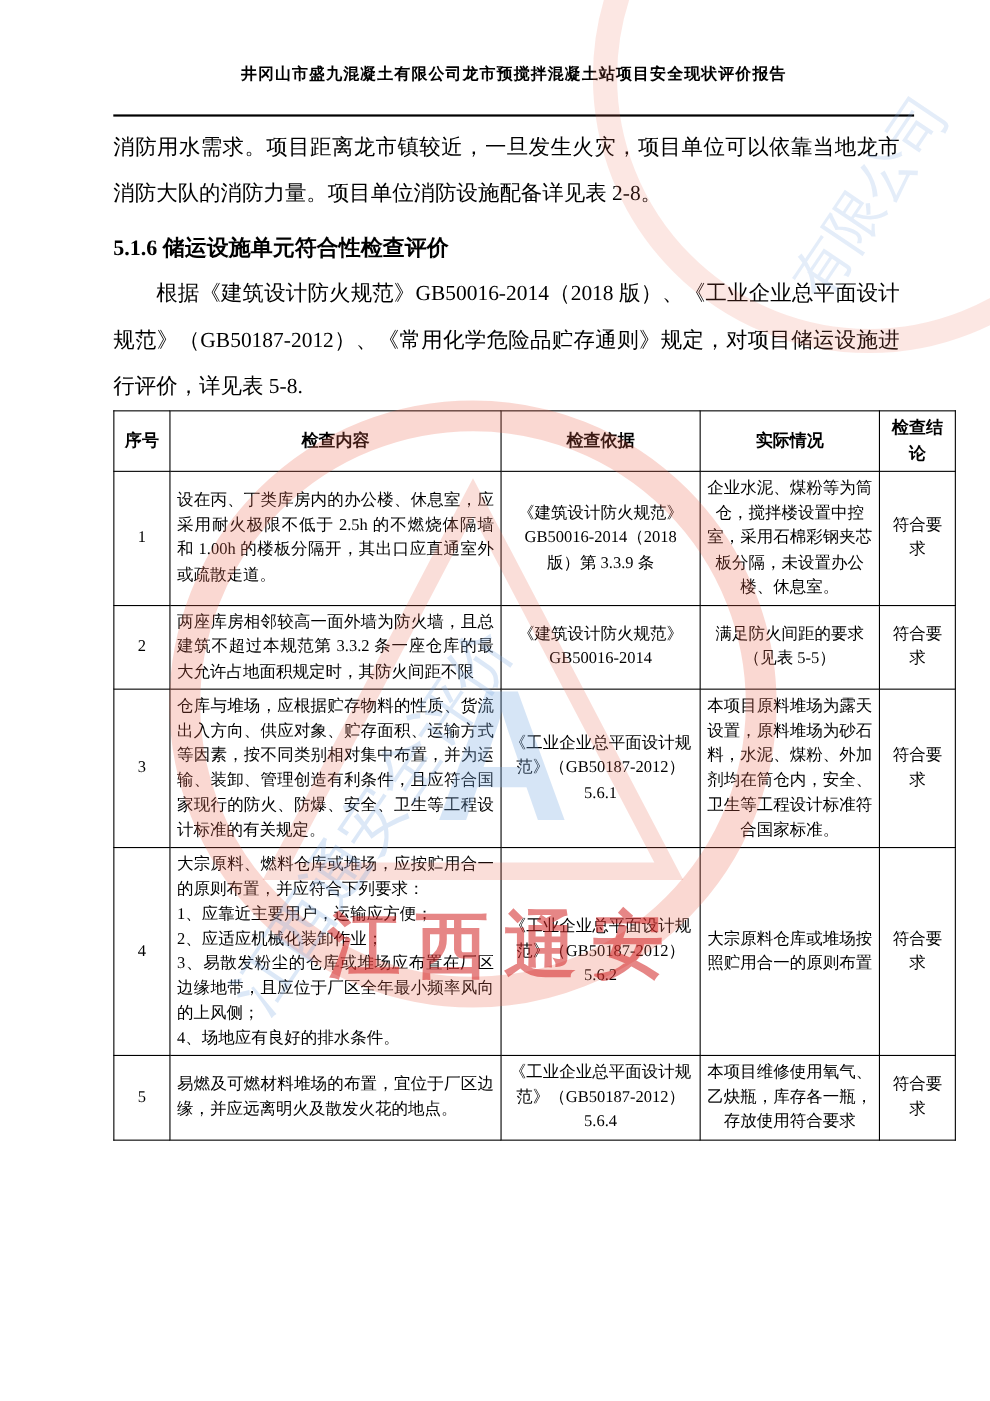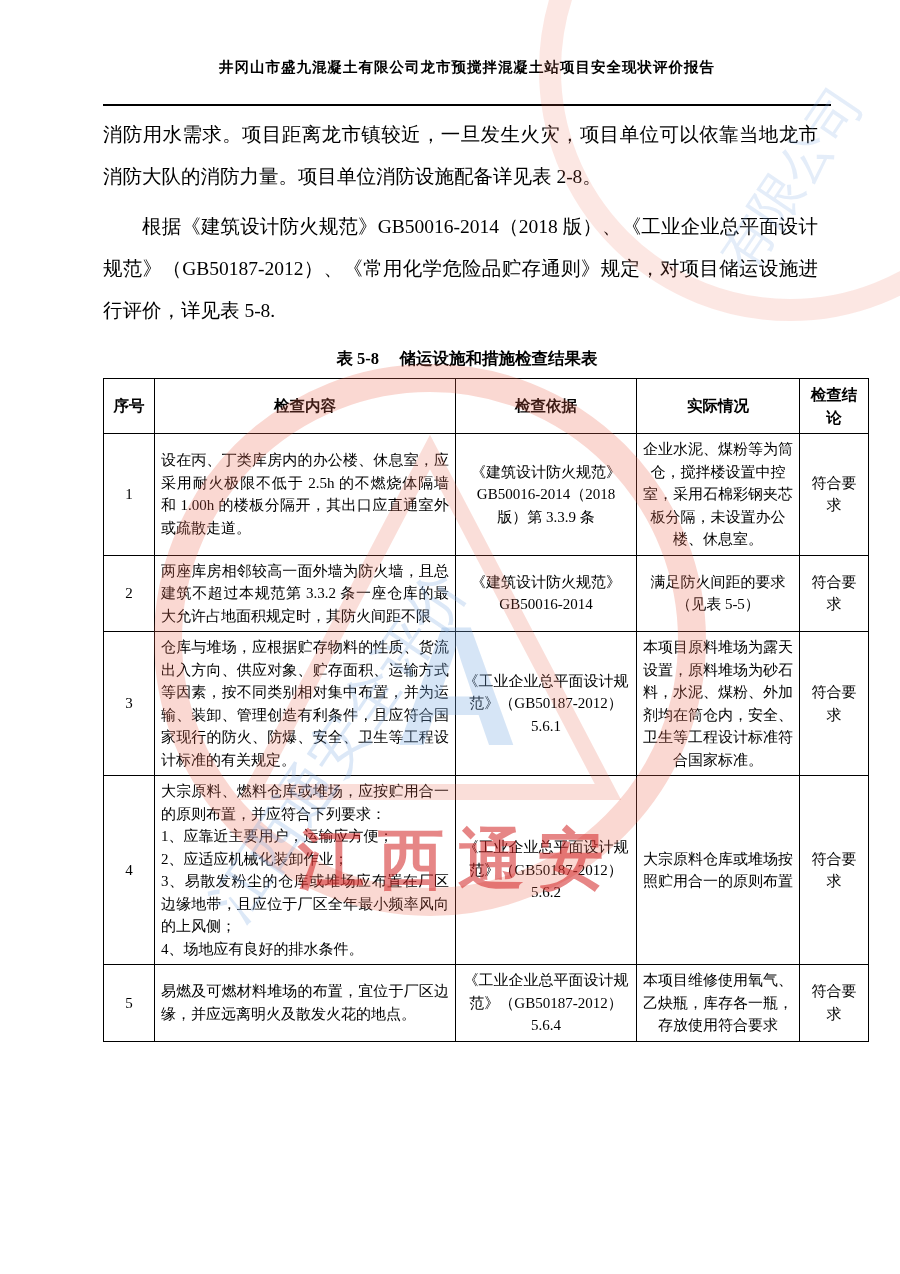--- a/index.html
+++ b/index.html
@@ -97,24 +97,24 @@
     <text transform="rotate(-56 780 200)" x="700" y="215" font-size="52" fill="rgba(130,172,226,0.22)" font-family="Liberation Sans, sans-serif">有限公司</text>
     <text x="298" y="882" font-size="66" font-weight="bold" letter-spacing="14" fill="rgba(210,35,35,0.55)" font-family="Liberation Serif, serif">江西通安</text>
   </svg>
 
   <div class="content">
 
     <div class="doc-header">井冈山市盛九混凝土有限公司龙市预搅拌混凝土站项目安全现状评价报告</div>
 
     <p class="para">消防用水需求。项目距离龙市镇较近，一旦发生火灾，项目单位可以依靠当地龙市消防大队的消防力量。项目单位消防设施配备详见表 2-8。</p>
 
+    <div class="section-heading">5.1.6 储运设施单元符合性检查评价</div>
 
     <p class="para indent">根据《建筑设计防火规范》GB50016-2014（2018 版）、《工业企业总平面设计规范》（GB50187-2012）、《常用化学危险品贮存通则》规定，对项目储运设施进行评价，详见表 5-8.</p>
 
-    <div class="table-title">表 5-8     储运设施和措施检查结果表</div>
 
     <table class="check-table">
       <thead>
         <tr>
           <th class="col-num">序号</th>
           <th class="col-content" style="text-align:center;">检查内容</th>
           <th class="col-basis">检查依据</th>
           <th class="col-actual">实际情况</th>
           <th class="col-conclusion">检查结论</th>
         </tr>

